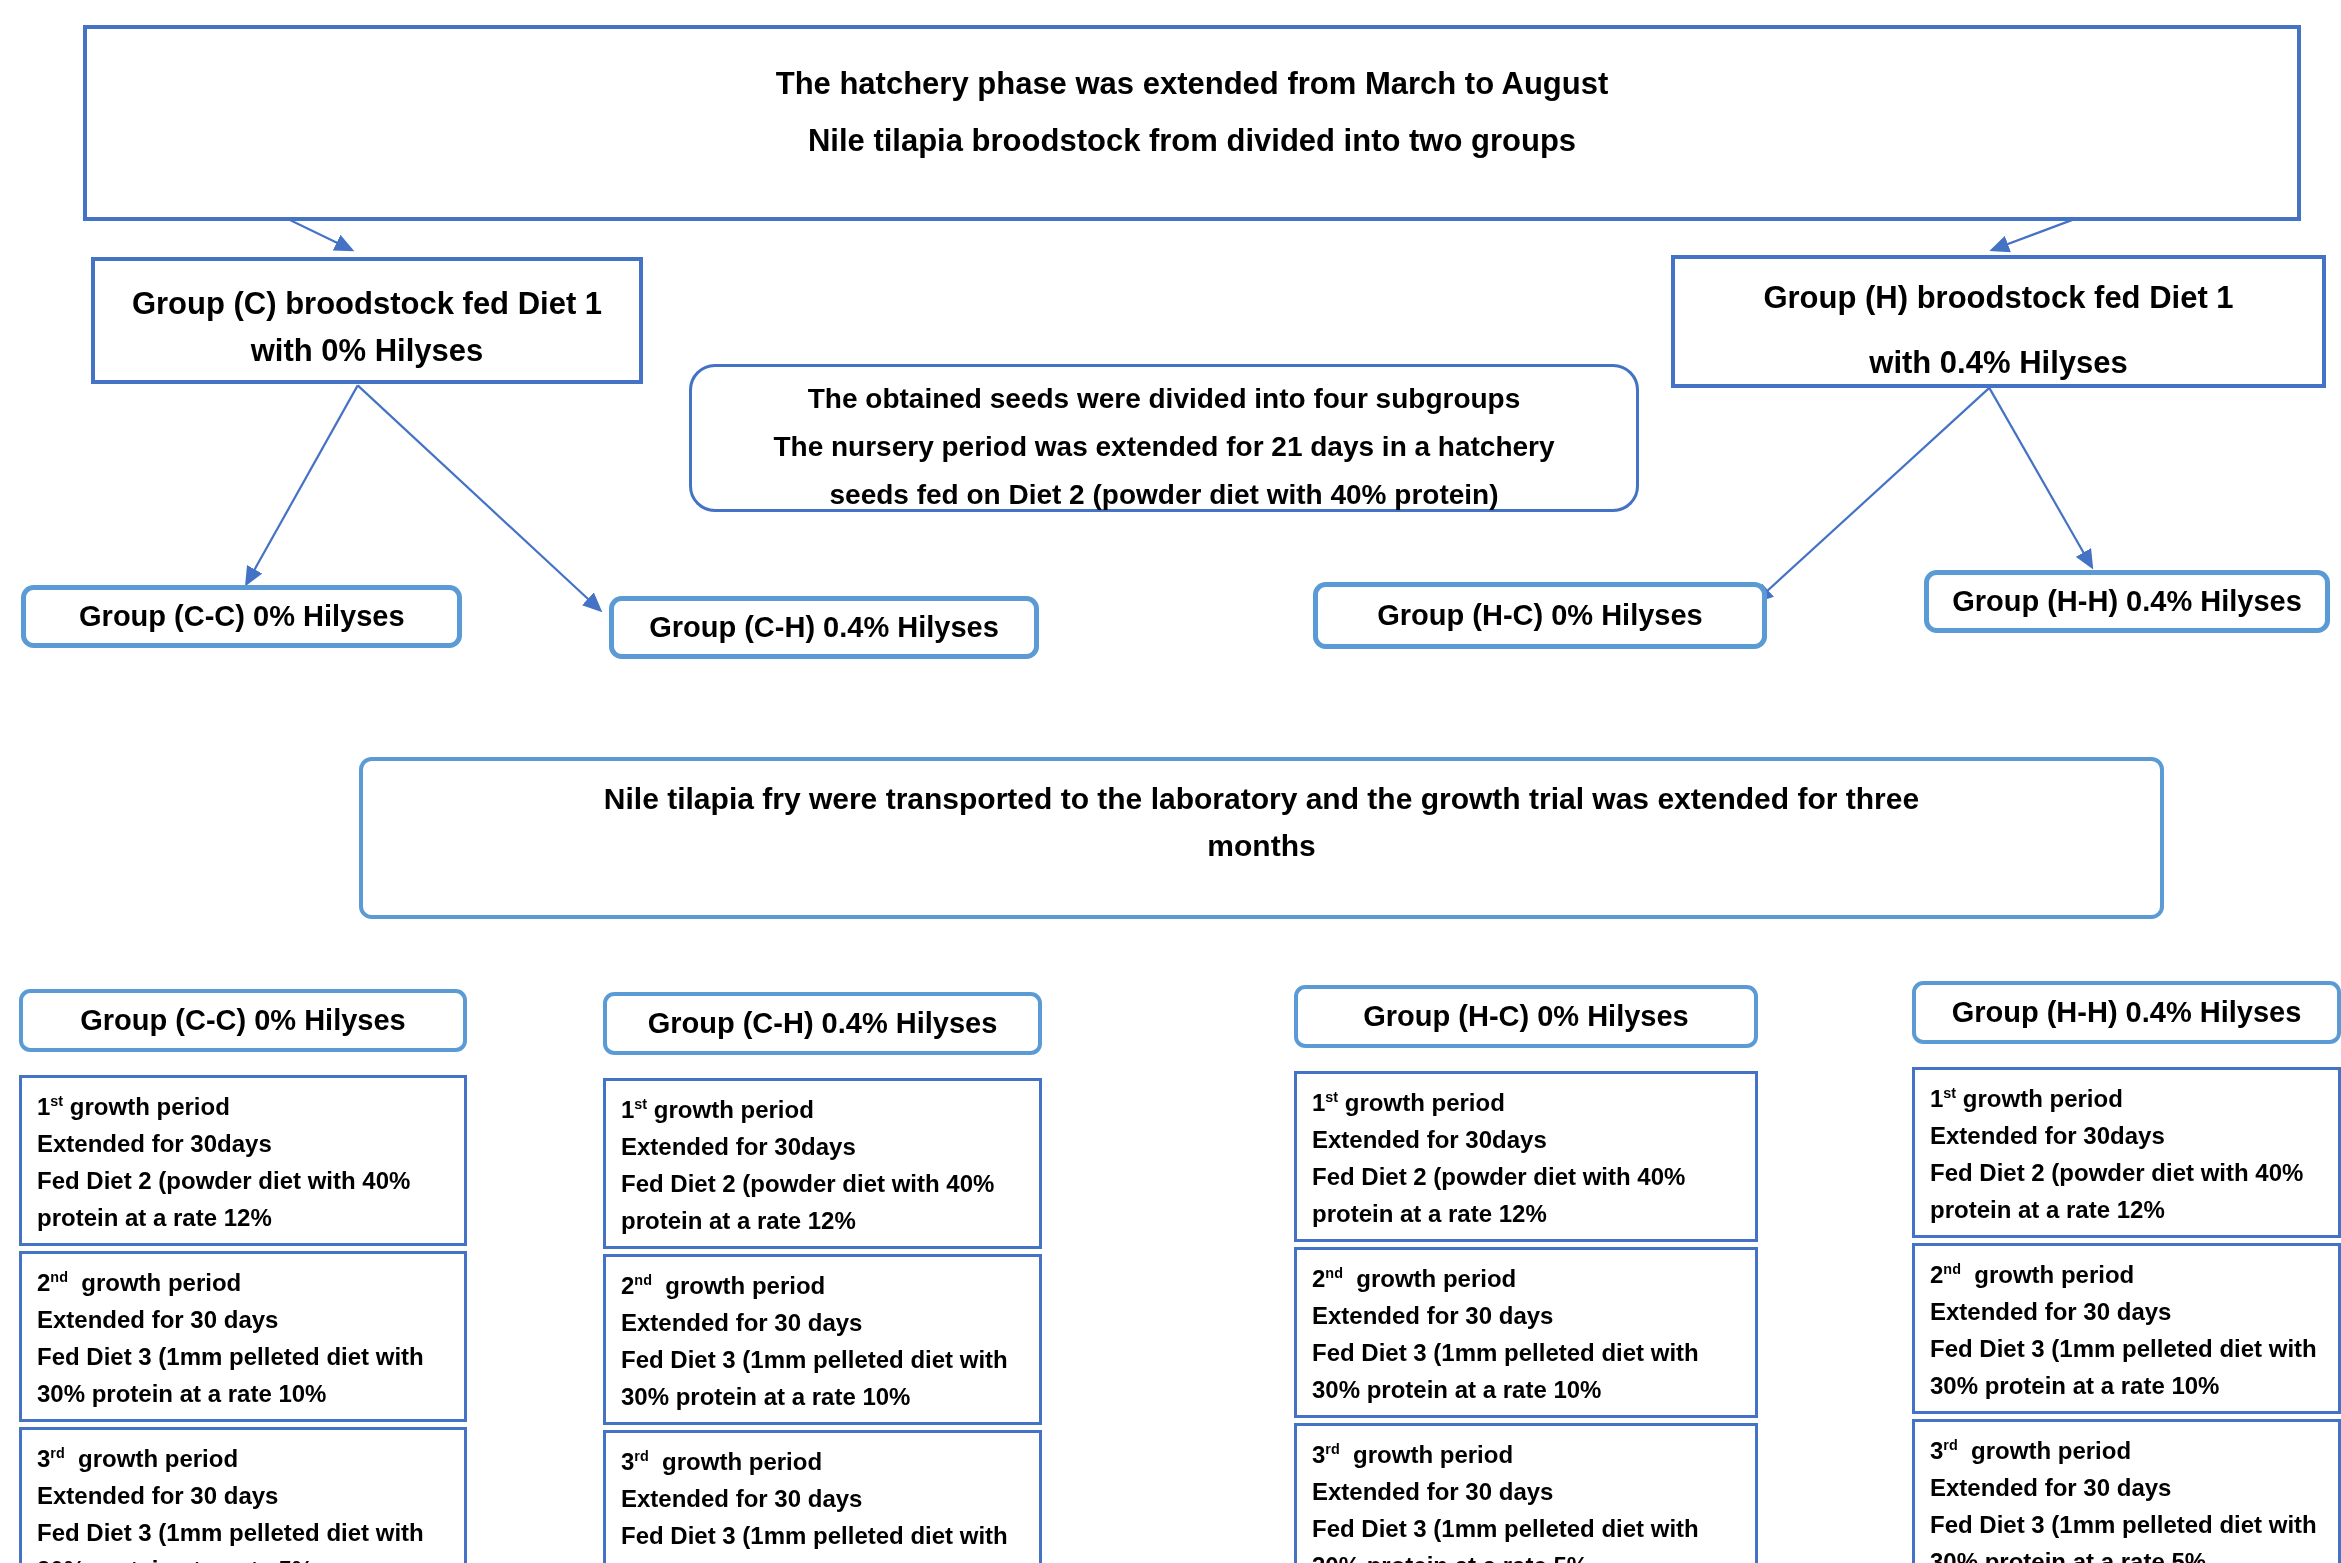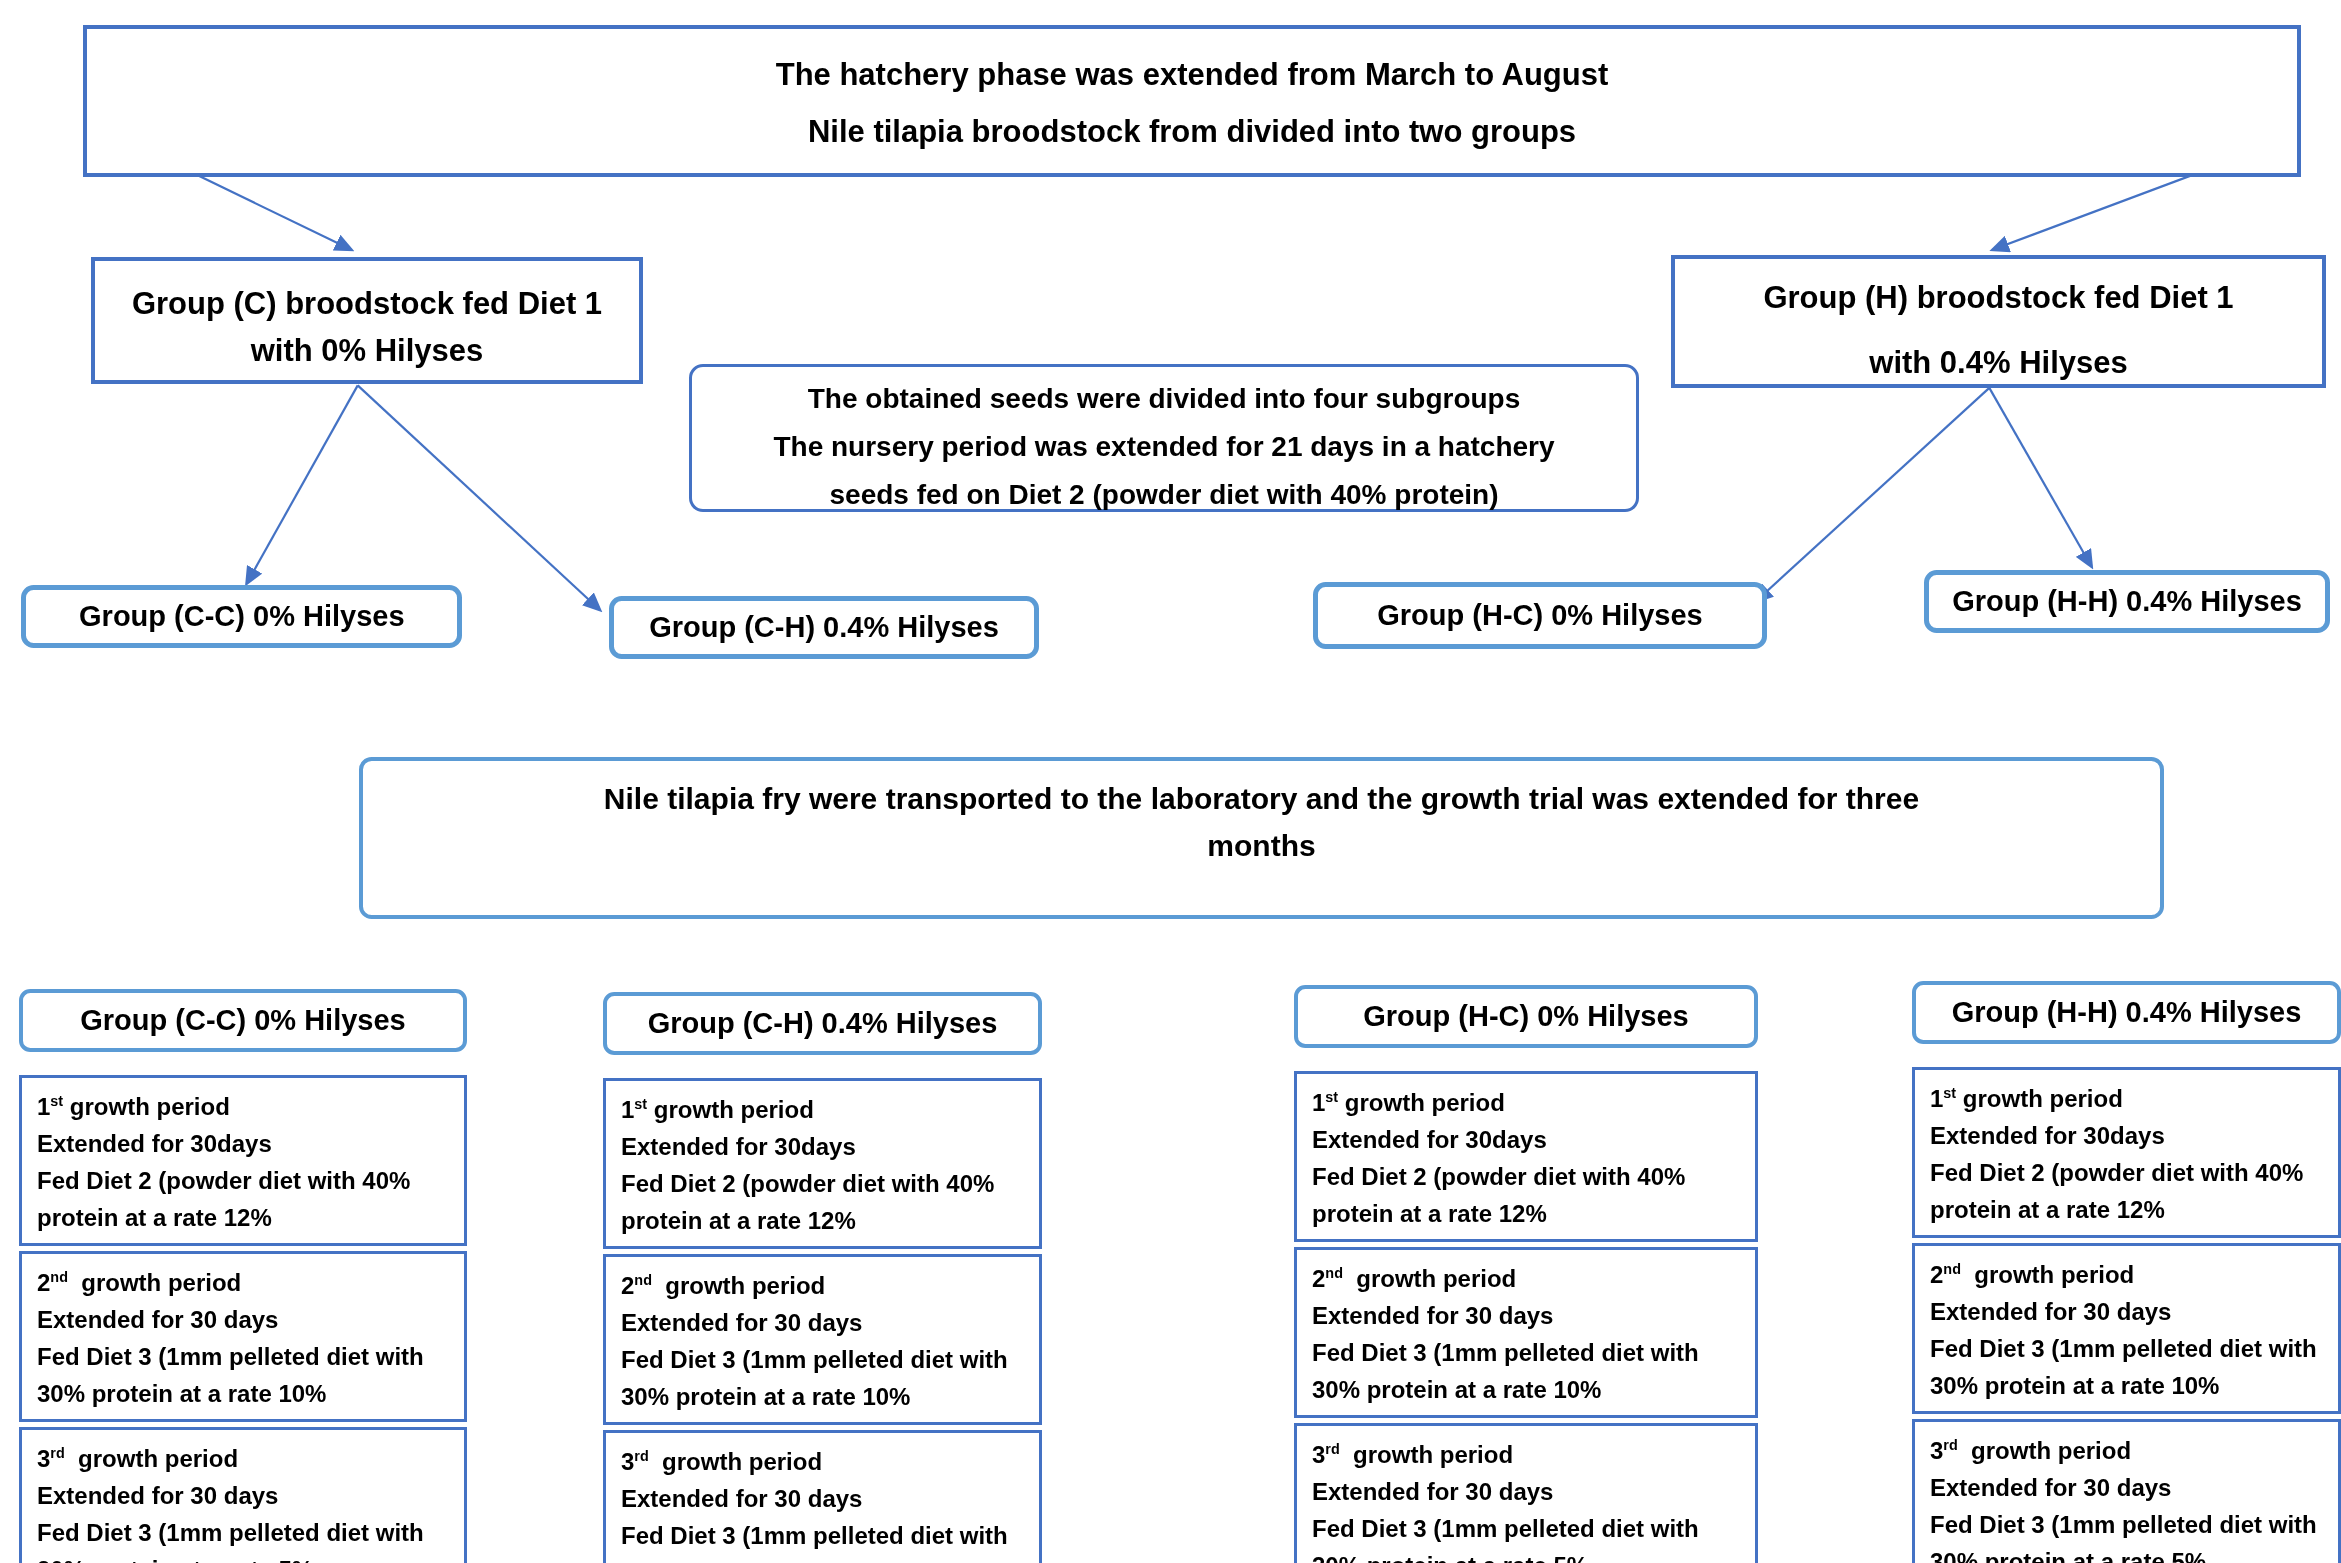--- a/index.html
+++ b/index.html
@@ -10,24 +10,24 @@
     font-family:"Liberation Sans", sans-serif;
     font-weight:bold;
     color:#000000;
     overflow:hidden;
   }
   .box{position:absolute;background:#ffffff;box-sizing:border-box;}
   .rect{border:4.4px solid #4472C4;}
   .round{border:4.4px solid #5B9BD5;border-radius:12.6px;}
   .center{text-align:center;}
 
-  .top-box{left:83px;top:25px;width:2218px;height:152px;font-size:31px;line-height:1.85;padding-top:17px;}
+  .top-box{left:83px;top:25px;width:2218px;height:196px;font-size:31px;line-height:1.85;padding-top:26px;}
   .group-c-box{left:91px;top:257px;width:552px;height:127px;font-size:31px;line-height:1.5;padding-top:20px;}
   .group-h-box{left:1671px;top:255px;width:655px;height:133px;font-size:31px;line-height:2.1;padding-top:6.3px;}
-  .seeds-box{left:689px;top:364px;width:950px;height:148px;border:3.8px solid #4472C4;border-radius:14px;font-size:28px;line-height:1.72;padding-top:7.5px;}
+  .seeds-box{left:689px;top:364px;width:950px;height:148px;border:3.8px solid #4472C4;border-radius:26px;font-size:28px;line-height:1.72;padding-top:7.5px;}
   .fry-box{left:359px;top:757px;width:1805px;height:162px;font-size:30px;line-height:1.55;padding-top:15px;}
 
   .subgroup{height:63px;font-size:29px;display:flex;align-items:center;justify-content:center;border-width:5px;}
   .sg-cc{left:21.3px;top:585px;width:441px;}
   .sg-ch{left:609px;top:596px;width:430px;}
   .sg-hc{left:1313px;top:582px;width:454px;height:67px;}
   .sg-hh{left:1924px;top:570px;width:406px;}
 
   .column{position:absolute;}
   .col-1{left:19px;top:989px;width:448px;}

